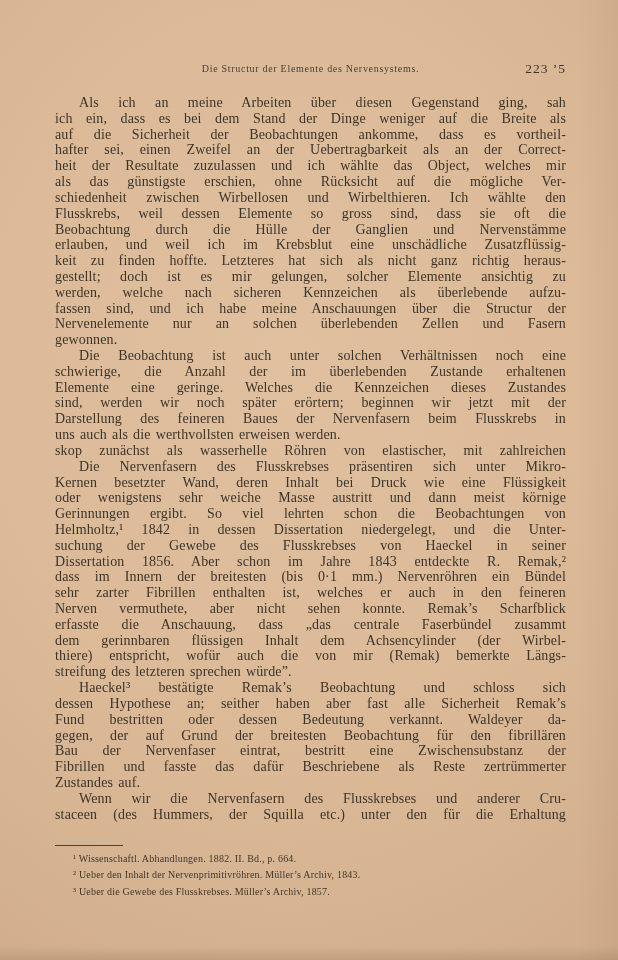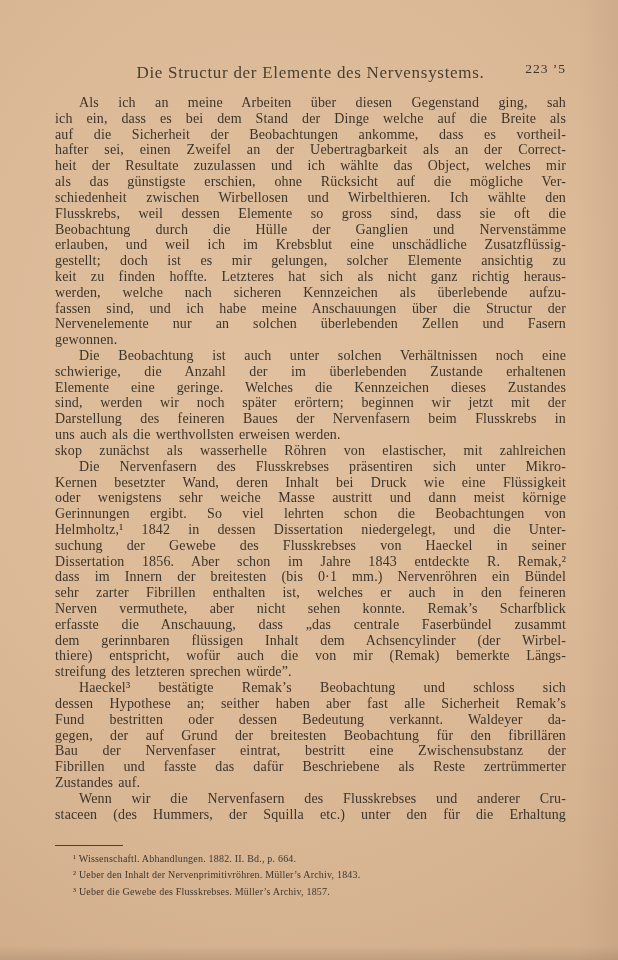--- a/index.html
+++ b/index.html
@@ -14,21 +14,21 @@
       linear-gradient(to top, rgba(142,110,80,.28) 0, rgba(142,110,80,0) 14px),
       linear-gradient(to left, rgba(150,112,84,.12) 0, rgba(150,112,84,0) 40px),
       radial-gradient(ellipse 90% 70% at 46% 38%, #e0c09f 0%, #dcba98 55%, #d2ae8c 100%);
     color:#3b342b;
   }
   .textblock{position:absolute;left:55px;width:511px;}
   
   .runhead{top:63px;height:16px;}
   .runhead .title{
     position:absolute;left:0;right:0;text-align:center;
-    font-size:17px;letter-spacing:.7px;color:#473f33;
+    font-size:10px;letter-spacing:.7px;color:#473f33;
   }
   .runhead .pageno{
     position:absolute;right:0;top:-2px;font-size:13.5px;letter-spacing:1px;color:#3b342b;margin-left:44px;
   }
   
   .bodytext{top:95px;font-size:14px;line-height:15.82px;letter-spacing:.15px;word-spacing:1.4px;}
   .ln{
     text-align:justify;text-align-last:justify;
     white-space:normal;height:15.82px;overflow:visible;font-family:Liberation Serif, serif;
   }
@@ -49,31 +49,31 @@
 
   <div class="textblock runhead">
     <div class="title">Die Structur der Elemente des Nervensystems.</div>
     <div class="pageno">223 ’5</div>
   </div>
 
   <div class="textblock bodytext">
 
     <div>
       <div class="ln ind">Als ich an meine Arbeiten über diesen Gegenstand ging, sah</div>
-      <div class="ln">ich ein, dass es bei dem Stand der Dinge welche auf die Breite als</div>
+      <div class="ln">ich ein, dass es bei dem Stand der Dinge weniger auf die Breite als</div>
       <div class="ln">auf die Sicherheit der Beobachtungen ankomme, dass es vortheil-</div>
       <div class="ln">hafter sei, einen Zweifel an der Uebertragbarkeit als an der Correct-</div>
       <div class="ln">heit der Resultate zuzulassen und ich wählte das Object, welches mir</div>
       <div class="ln">als das günstigste erschien, ohne Rücksicht auf die mögliche Ver-</div>
       <div class="ln">schiedenheit zwischen Wirbellosen und Wirbelthieren. Ich wählte den</div>
       <div class="ln">Flusskrebs, weil dessen Elemente so gross sind, dass sie oft die</div>
       <div class="ln">Beobachtung durch die Hülle der Ganglien und Nervenstämme</div>
       <div class="ln">erlauben, und weil ich im Krebsblut eine unschädliche Zusatzflüssig-</div>
+      <div class="ln">keit zu finden hoffte. Letzteres hat sich als nicht ganz richtig heraus-</div>
       <div class="ln">gestellt; doch ist es mir gelungen, solcher Elemente ansichtig zu</div>
-      <div class="ln">keit zu finden hoffte. Letzteres hat sich als nicht ganz richtig heraus-</div>
       <div class="ln">werden, welche nach sicheren Kennzeichen als überlebende aufzu-</div>
       <div class="ln">fassen sind, und ich habe meine Anschauungen über die Structur der</div>
       <div class="ln">Nervenelemente nur an solchen überlebenden Zellen und Fasern</div>
       <div class="ln end">gewonnen.</div>
     </div>
 
     <div>
       <div class="ln ind">Die Beobachtung ist auch unter solchen Verhältnissen noch eine</div>
       <div class="ln">schwierige, die Anzahl der im überlebenden Zustande erhaltenen</div>
       <div class="ln">Elemente eine geringe. Welches die Kennzeichen dieses Zustandes</div>

